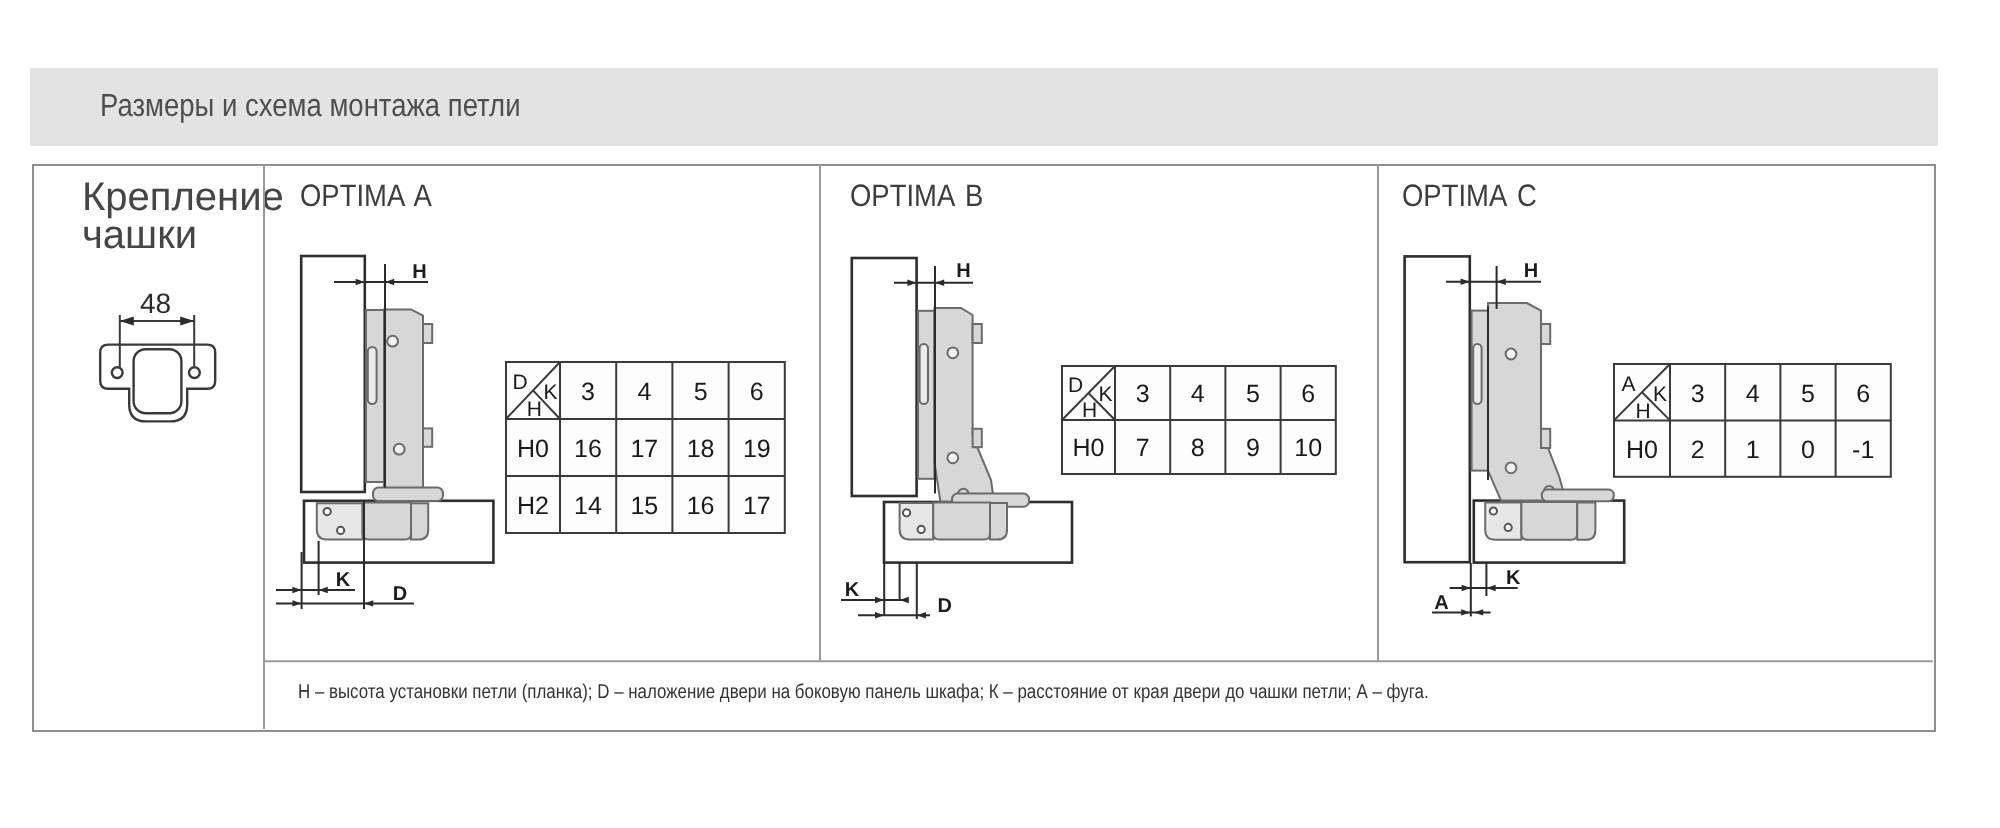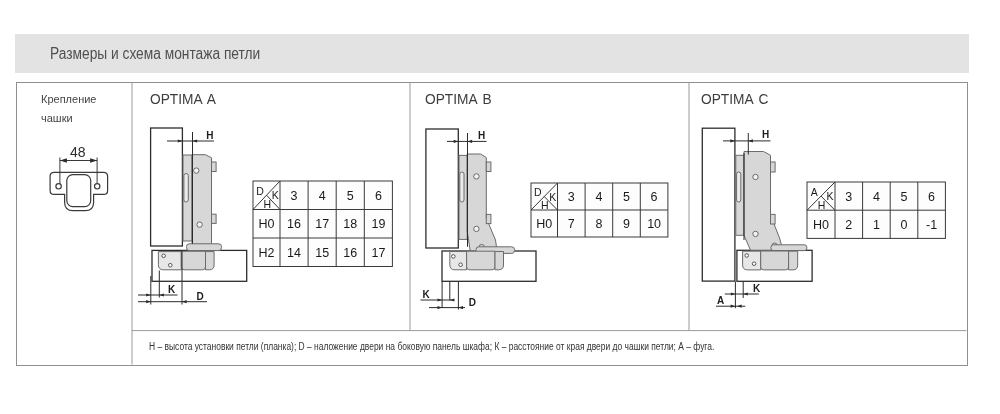--- a/index.html
+++ b/index.html
@@ -8,21 +8,21 @@
 </style>
 </head>
 <body>
 
 <div class="abs" style="left:15px;top:34px;width:954px;height:39px;background:#e3e3e3;"></div>
 
 <div class="abs" style="left:50px;top:45.8px;font-size:16px;line-height:16px;color:#4f4f4f;transform:scaleX(.86);transform-origin:left top;">Размеры и схема монтажа петли</div>
 
 <div class="abs" style="left:16px;top:82px;width:949.5px;height:282px;border:1px solid #8f8f8f;background:#fff;"></div>
 
-<div class="abs" style="left:41px;top:89.8px;font-size:11px;line-height:19.5px;color:#454545;">Крепление<br>чашки</div>
+<div class="abs" style="left:41px;top:89.8px;font-size:20px;line-height:19.5px;color:#454545;">Крепление<br>чашки</div>
 
 <div class="abs" style="left:150px;top:90.9px;font-size:15.5px;line-height:16px;color:#3d3d3d;word-spacing:2px;transform:scaleX(.886);transform-origin:left top;">OPTIMA A</div>
 
 <div class="abs" style="left:425px;top:90.9px;font-size:15.5px;line-height:16px;color:#3d3d3d;word-spacing:2px;transform:scaleX(.886);transform-origin:left top;">OPTIMA B</div>
 
 <div class="abs" style="left:701px;top:90.9px;font-size:15.5px;line-height:16px;color:#3d3d3d;word-spacing:2px;transform:scaleX(.886);transform-origin:left top;">OPTIMA C</div>
 
 <div class="abs" style="left:148.5px;top:340.9px;font-size:10px;line-height:12px;color:#333;transform:scaleX(.845);transform-origin:left top;">Н – высота установки петли (планка); D – наложение двери на боковую панель шкафа; К – расстояние от края двери до чашки петли; А – фуга.</div>
 <svg class="abs" style="left:0;top:0" width="1000" height="414" viewBox="0 0 1000 414">
 

